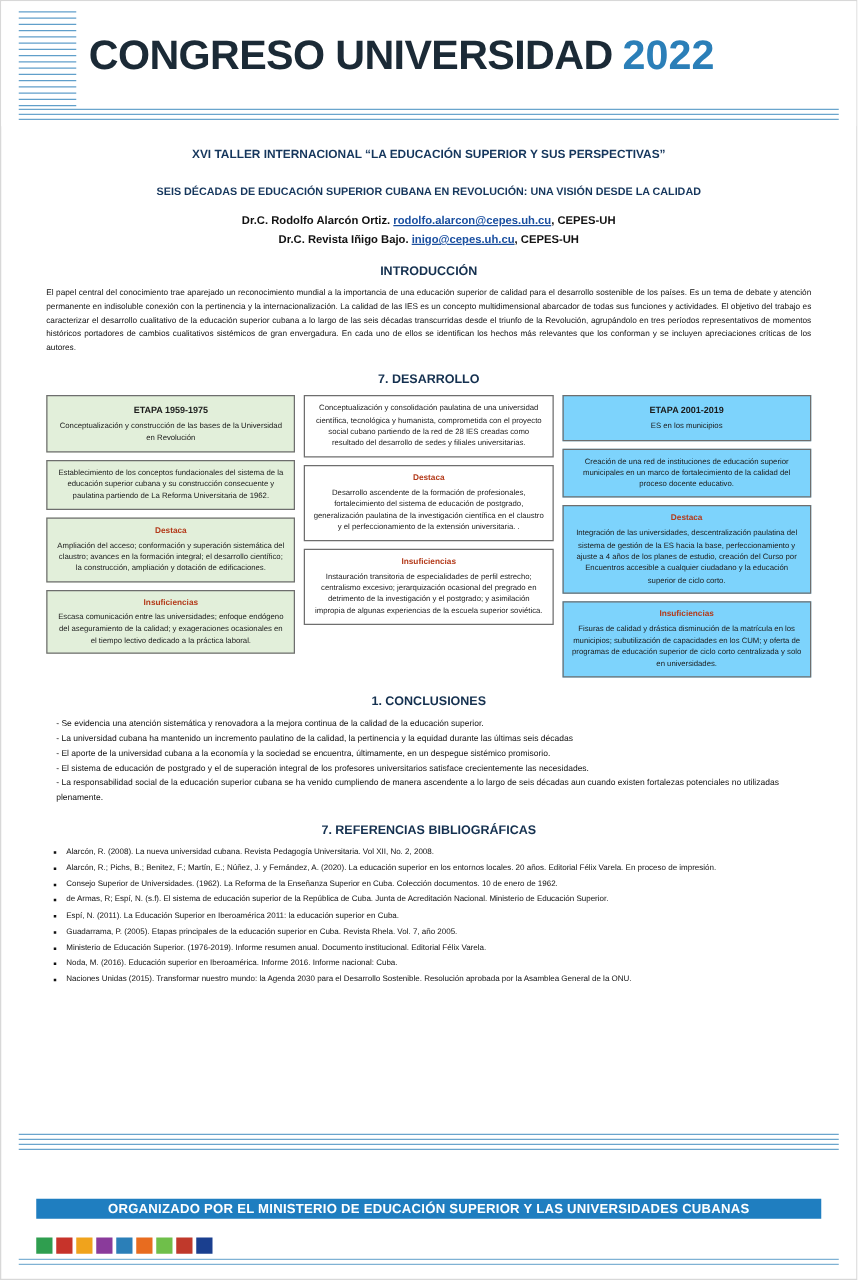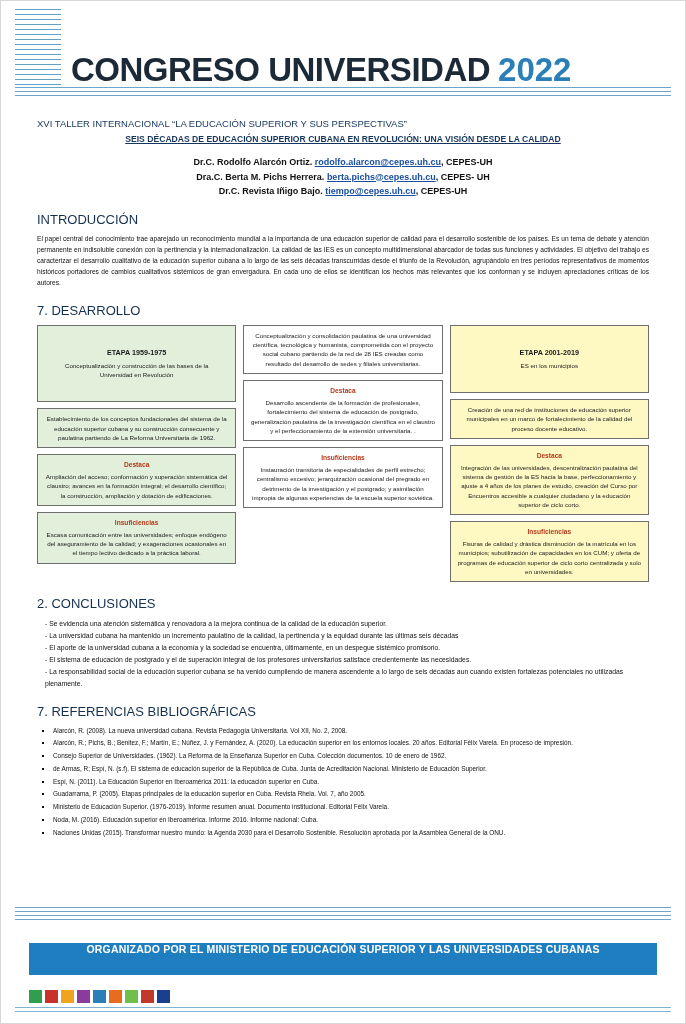--- a/index.html
+++ b/index.html
@@ -40,21 +40,20 @@
     display: block;
     height: 1px;
     background: #2b7fb8;
     margin-bottom: 4px;
     opacity: .75;
   }
   .title-wrap {
     position: absolute;
     left: 70px;
     top: 24px;
-    margin-top: 26px;
   }
   .title-main {
     font-size: 33px;
     font-weight: bold;
     letter-spacing: -0.5px;
     color: #1b2a36;
     display: inline;
   }
   .title-year {
     font-size: 33px;
@@ -75,49 +74,50 @@
     height: 1px;
     background: #2b7fb8;
     opacity: .7;
     margin-bottom: 3px;
   }
   
   .content {
     padding: 16px 36px 0 36px;
   }
   .talleres {
+    text-align: center;
     font-size: 9.5px;
-    font-weight: normal;
+    font-weight: bold;
     color: #15365c;
     line-height: 1.5;
   }
   .subtitle {
     text-align: center;
     font-size: 8.6px;
     font-weight: bold;
     color: #15365c;
-    margin-top: 2px;
+    margin-top: 16px;
     line-height: 1.4;
-    text-decoration: underline;
   }
   .authors {
     text-align: center;
     font-size: 9px;
     font-weight: bold;
     color: #111;
     margin-top: 10px;
     line-height: 1.6;
   }
   .authors a {
     color: #1a4fa0;
     text-decoration: underline;
   }
   .section-title {
-    font-size: 13px;
-    font-weight: normal;
+    text-align: center;
+    font-size: 10px;
+    font-weight: bold;
     color: #14304f;
     margin: 14px 0 7px 0;
   }
   .intro-text {
     font-size: 6.6px;
     line-height: 1.65;
     text-align: justify;
     color: #111;
   }
   
@@ -134,39 +134,39 @@
   }
   .box {
     border: 1px solid #6e6e6e;
     padding: 5px 6px;
     font-size: 6.2px;
     line-height: 1.5;
     text-align: center;
   }
   .box.head {
     text-align: center;
-    padding: 22px;
+    padding: 6px;
   }
   .box .h {
     font-weight: bold;
     font-size: 7.2px;
     display: block;
     margin-bottom: 2px;
   }
   .box .lbl {
     font-weight: bold;
     display: block;
     margin-bottom: 2px;
     font-size: 6.6px;
   }
   .col1 .box { background: #e2efda; }
   .col1 .lbl-accent { color: #b33a1a; }
   .col2 .box { background: #ffffff; }
   .col2 .lbl-accent { color: #b33a1a; }
-  .col3 .box { background: #fef9c3; }
+  .col3 .box { background: #7dd3fc; }
   .col3 .lbl-accent { color: #b33a1a; }
   .box p { margin: 0; }
   
   .bullets {
     font-size: 6.8px;
     line-height: 1.75;
     color: #111;
     padding-left: 8px;
   }
   .bullets div {
@@ -199,26 +199,27 @@
     height: 1px;
     background: #2b7fb8;
     opacity: .7;
     margin-bottom: 3px;
   }
   .footer-bar {
     position: absolute;
     left: 28px;
     right: 28px;
     bottom: 48px;
-    height: 32px;
+    height: 16px;
     background: #1f7ec0;
     color: #fff;
     font-size: 10.5px;
     font-weight: bold;
     display: flex;
+    align-items: center;
     justify-content: center;
     letter-spacing: .2px;
   }
   .color-strip {
     position: absolute;
     left: 28px;
     bottom: 20px;
     display: flex;
     gap: 3px;
   }
@@ -280,26 +281,22 @@
 
     <div class="talleres">XVI TALLER INTERNACIONAL “LA EDUCACIÓN SUPERIOR Y SUS PERSPECTIVAS”</div>
     <div class="subtitle">SEIS DÉCADAS DE EDUCACIÓN SUPERIOR CUBANA EN REVOLUCIÓN: UNA VISIÓN DESDE LA CALIDAD</div>
 
     <div class="authors">
       <div>
         <span>Dr.C. Rodolfo Alarcón Ortiz.</span>
         <a href="#">rodolfo.alarcon@cepes.uh.cu</a><span>, CEPES-UH</span>
       </div>
       <div>
-        <span>Dra.C. Berta M. Pichs Herrera.</span>
-        <a href="#">berta.pichs@cepes.uh.cu</a><span>, CEPES- UH</span>
-      </div>
-      <div>
         <span>Dr.C. Revista Iñigo Bajo.</span>
-        <a href="#">tiempo@cepes.uh.cu</a><span>, CEPES-UH</span>
+        <a href="#">inigo@cepes.uh.cu</a><span>, CEPES-UH</span>
       </div>
     </div>
 
     <div class="section-title">INTRODUCCIÓN</div>
     <div class="intro-text">El papel central del conocimiento trae aparejado un reconocimiento mundial a la importancia de una educación superior de calidad para el desarrollo sostenible de los países. Es un tema de debate y atención permanente en indisoluble conexión con la pertinencia y la internacionalización. La calidad de las IES es un concepto multidimensional abarcador de todas sus funciones y actividades. El objetivo del trabajo es caracterizar el desarrollo cualitativo de la educación superior cubana a lo largo de las seis décadas transcurridas desde el triunfo de la Revolución, agrupándolo en tres períodos representativos de momentos históricos portadores de cambios cualitativos sistémicos de gran envergadura. En cada uno de ellos se identifican los hechos más relevantes que los conforman y se incluyen apreciaciones críticas de los autores.</div>
 
     <div class="section-title">7. DESARROLLO</div>
 
     <div class="stages">
 
@@ -348,21 +345,21 @@
           <p>Integración de las universidades, descentralización paulatina del sistema de gestión de la ES hacia la base, perfeccionamiento y ajuste a 4 años de los planes de estudio, creación del Curso por Encuentros accesible a cualquier ciudadano y la educación superior de ciclo corto.</p>
         </div>
         <div class="box">
           <span class="lbl lbl-accent">Insuficiencias</span>
           <p>Fisuras de calidad  y drástica disminución de la matrícula en los municipios; subutilización de capacidades en los CUM; y oferta de programas de educación superior de ciclo corto centralizada y solo en universidades.</p>
         </div>
       </div>
 
     </div>
 
-    <div class="section-title">2. CONCLUSIONES</div>
+    <div class="section-title">1. CONCLUSIONES</div>
     <div class="bullets">
       <div>-  Se evidencia una atención sistemática y renovadora a la mejora continua de la calidad de la educación superior.</div>
       <div>- La universidad cubana ha mantenido un incremento paulatino de la calidad, la pertinencia y la equidad durante las últimas seis décadas</div>
       <div>- El aporte de la universidad cubana a la economía y la sociedad se encuentra, últimamente, en un despegue sistémico promisorio.</div>
       <div>- El sistema de educación de postgrado y el de superación integral de los profesores universitarios satisface crecientemente las necesidades.</div>
       <div>- La responsabilidad social de la educación superior cubana se ha venido cumpliendo de manera ascendente a lo largo de seis décadas aun cuando existen fortalezas potenciales no utilizadas plenamente.</div>
     </div>
 
     <div class="section-title">7. REFERENCIAS BIBLIOGRÁFICAS</div>
     <div class="refs">

